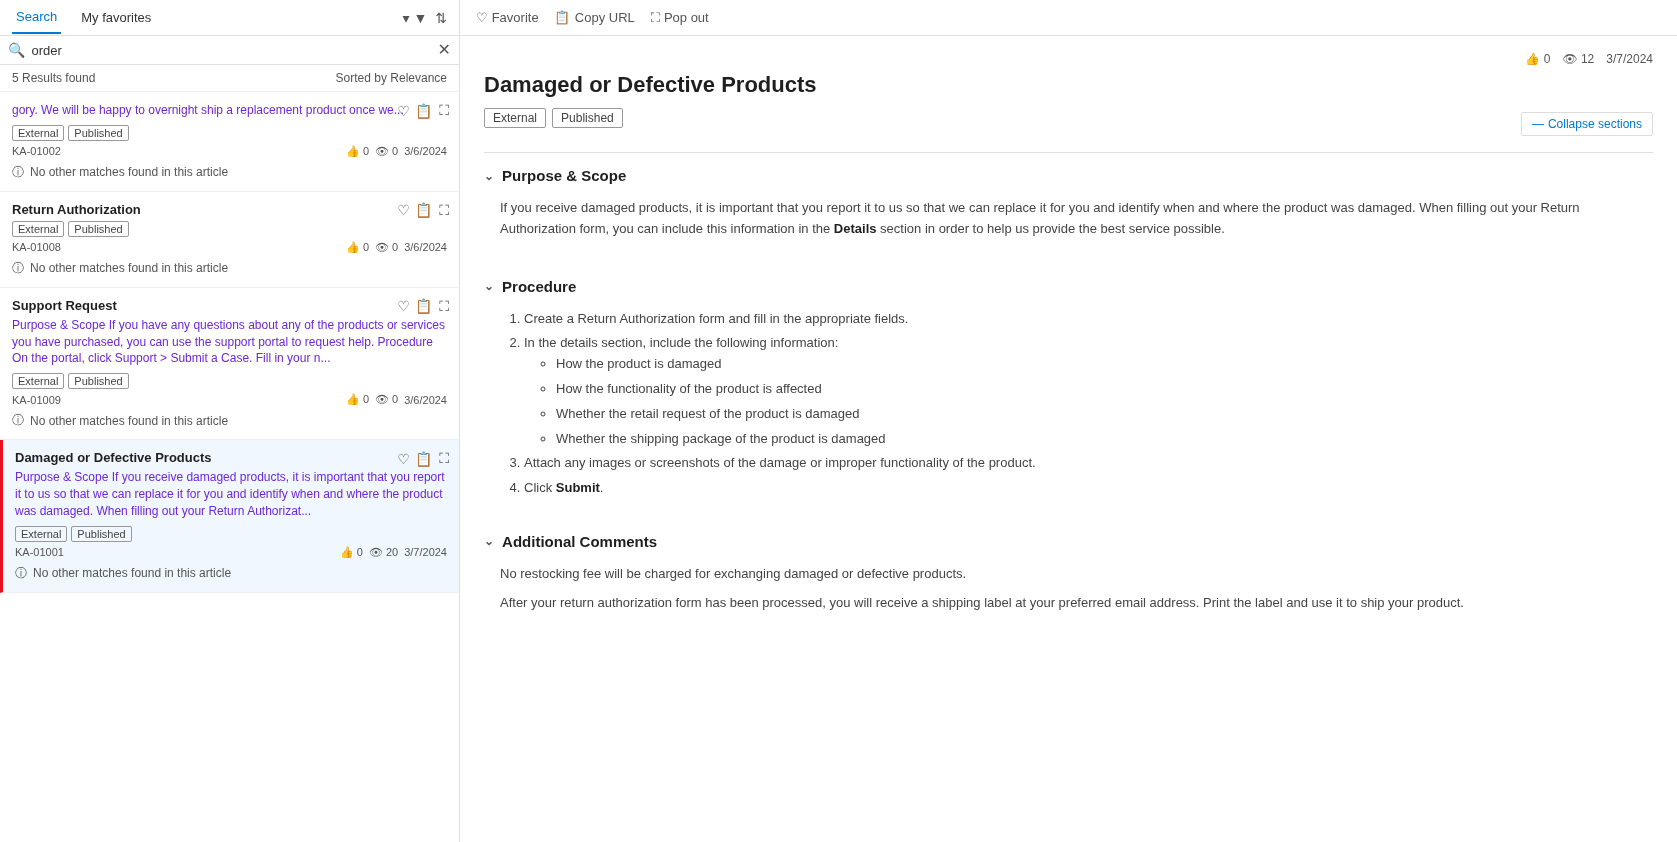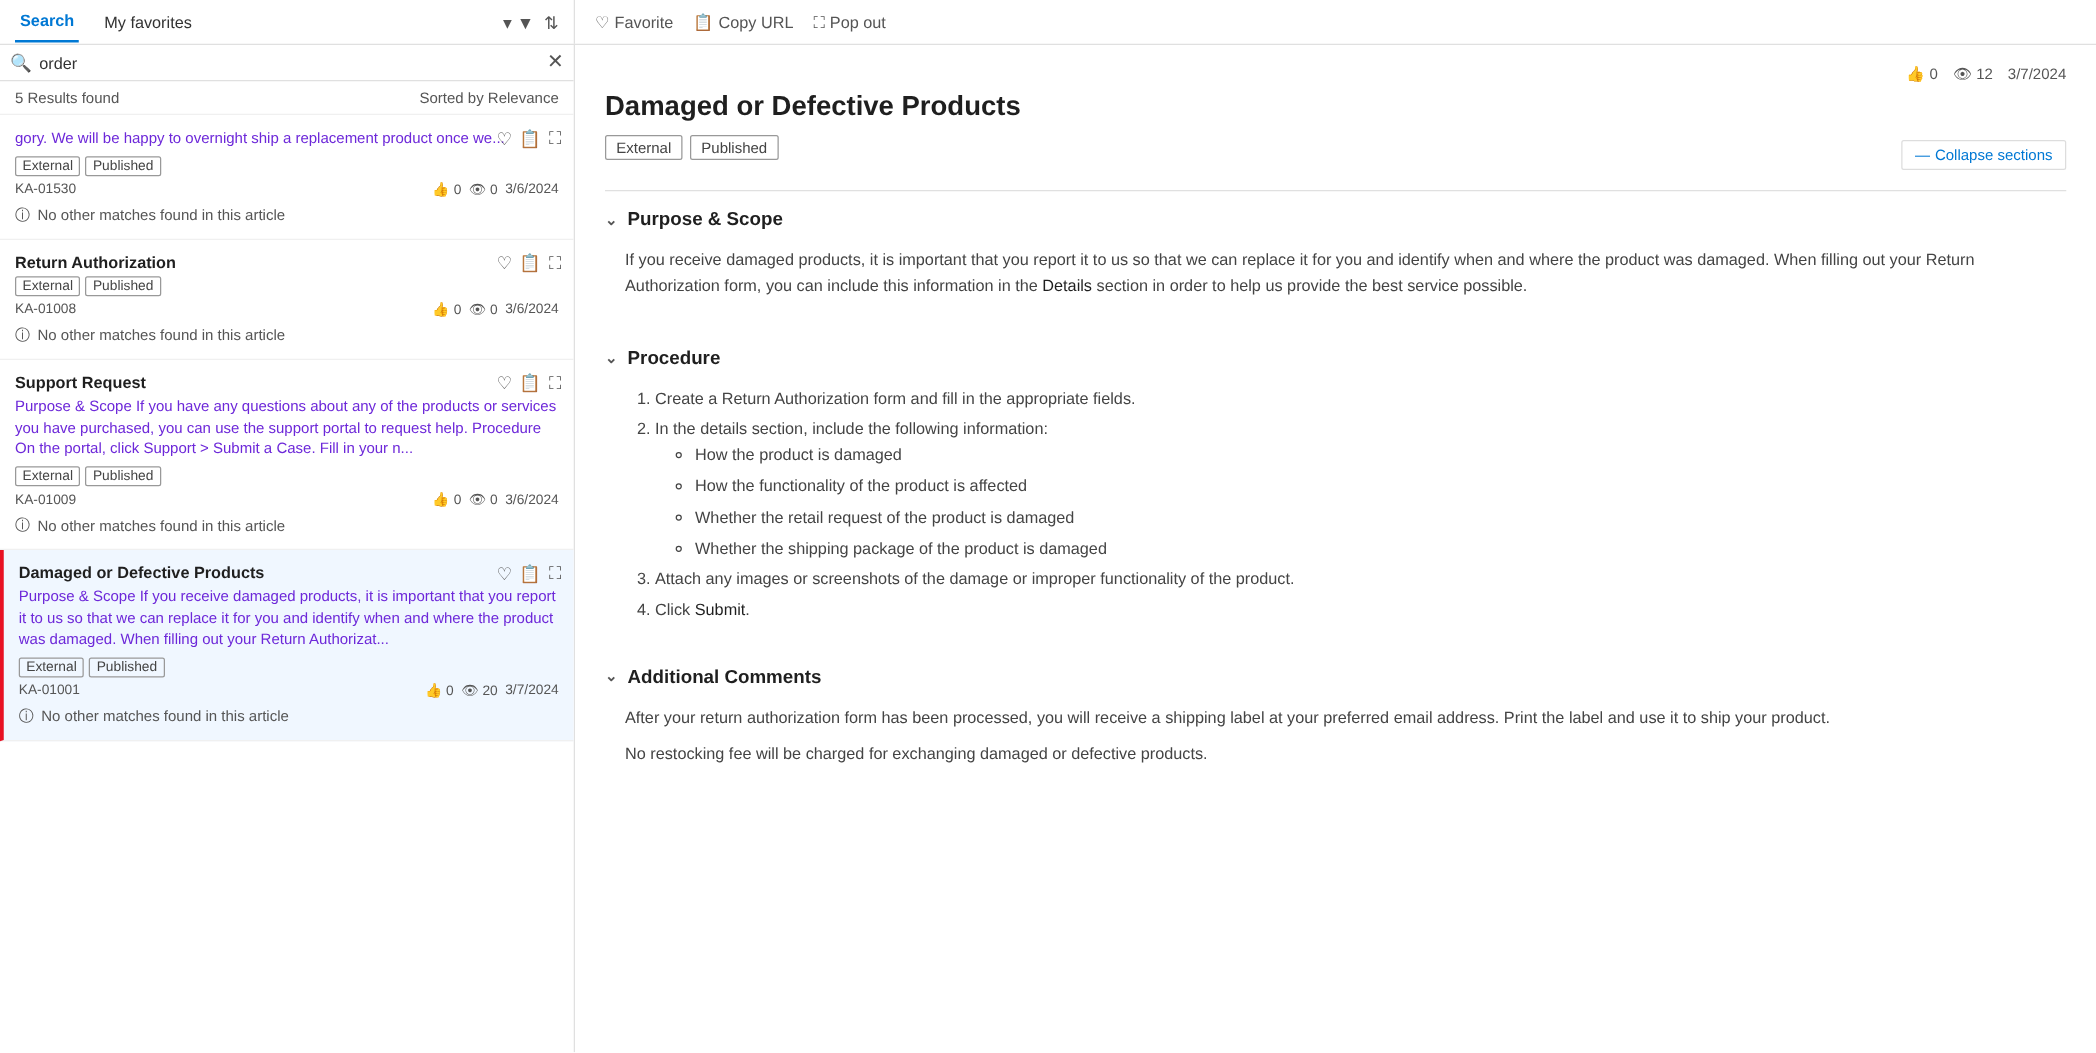--- a/index.html
+++ b/index.html
@@ -3,21 +3,21 @@
   <meta charset="utf-8">
   <style>
     * { box-sizing: border-box; margin: 0; padding: 0; }
     body { font-family: 'Segoe UI', Arial, sans-serif; font-size: 13px; color: #1f1f1f; background: #fff; display: flex; flex-direction: column; height: 100vh; overflow: hidden; }
 
     
     .top-bar { display: flex; align-items: center; border-bottom: 1px solid #e0e0e0; height: 36px; flex-shrink: 0; }
     .top-bar-left { display: flex; align-items: center; width: 460px; border-right: 1px solid #e0e0e0; height: 100%; padding: 0 12px; gap: 16px; }
     .top-bar-right { display: flex; align-items: center; padding: 0 16px; gap: 16px; }
     .tab { font-size: 13px; cursor: pointer; padding: 8px 4px; color: #333; }
-    .tab.active { border-bottom: 2px solid #0078d4; color: #0078d4; font-weight: 700; text-align: right; }
+    .tab.active { border-bottom: 2px solid #0078d4; color: #0078d4; font-weight: 400; text-align: right; }
     .top-bar-icons { margin-left: auto; display: flex; gap: 8px; align-items: center; }
     .icon-btn { cursor: pointer; background: none; border: none; font-size: 14px; color: #555; display: flex; align-items: center; gap: 4px; }
 
     
     .main { display: flex; flex: 1; overflow: hidden; }
 
     
     .left-panel { width: 460px; border-right: 1px solid #e0e0e0; display: flex; flex-direction: column; flex-shrink: 0; overflow: hidden; }
 
     
@@ -53,21 +53,21 @@
 
     
     .section { margin-bottom: 16px; }
     .section-header { display: flex; align-items: center; gap: 8px; font-size: 15px; font-weight: 600; cursor: pointer; padding: 6px 0; color: #1f1f1f; }
     .section-chevron { font-size: 12px; color: #555; }
     .section-body { padding: 8px 0 8px 16px; font-size: 13px; color: #444; line-height: 1.6; }
     .section-body p { margin-bottom: 8px; }
     .section-body ol { padding-left: 24px; }
     .section-body ul { padding-left: 32px; list-style: circle; }
     .section-body li { margin-bottom: 4px; }
-    .section-body strong { font-weight: 400; color: #1f1f1f; }
+    .section-body strong { font-weight: 700; color: #1f1f1f; }
 
     
     .divider { border: none; border-top: 1px solid #e0e0e0; margin: 8px 0; }
     .header-action-btn { background: none; border: none; cursor: pointer; font-size: 13px; color: #555; display: flex; align-items: center; gap: 4px; }
 
     
     ::-webkit-scrollbar { width: 6px; }
     ::-webkit-scrollbar-thumb { background: #ccc; border-radius: 3px; }
   </style>
 </head>
@@ -113,21 +113,21 @@
 
     <div class="results-list">
 
       <div class="result-item">
         <div class="result-excerpt">gory. We will be happy to overnight ship a replacement product once we...</div>
         <div class="badges">
           <span class="badge">External</span>
           <span class="badge">Published</span>
         </div>
         <div class="result-meta">
-          <span class="result-ka">KA-01530</span>
+          <span class="result-ka">KA-01002</span>
           <div class="meta-icons">
             <span>👍 0</span>
             <span>👁 0</span>
             <span>3/6/2024</span>
           </div>
         </div>
         <div class="no-match">
           <span>ⓘ</span>
           <span>No other matches found in this article</span>
         </div>
@@ -272,19 +272,19 @@
         </ol>
       </div>
     </div>
 
     <div class="section">
       <div class="section-header">
         <span class="section-chevron">⌄</span>
         <span>Additional Comments</span>
       </div>
       <div class="section-body">
+        <p>No restocking fee will be charged for exchanging damaged or defective products.</p>
         <p>After your return authorization form has been processed, you will receive a shipping label at your preferred email address. Print the label and use it to ship your product.</p>
-        <p>No restocking fee will be charged for exchanging damaged or defective products.</p>
       </div>
     </div>
 
   </div>
 </div>
 
 </body></html>

